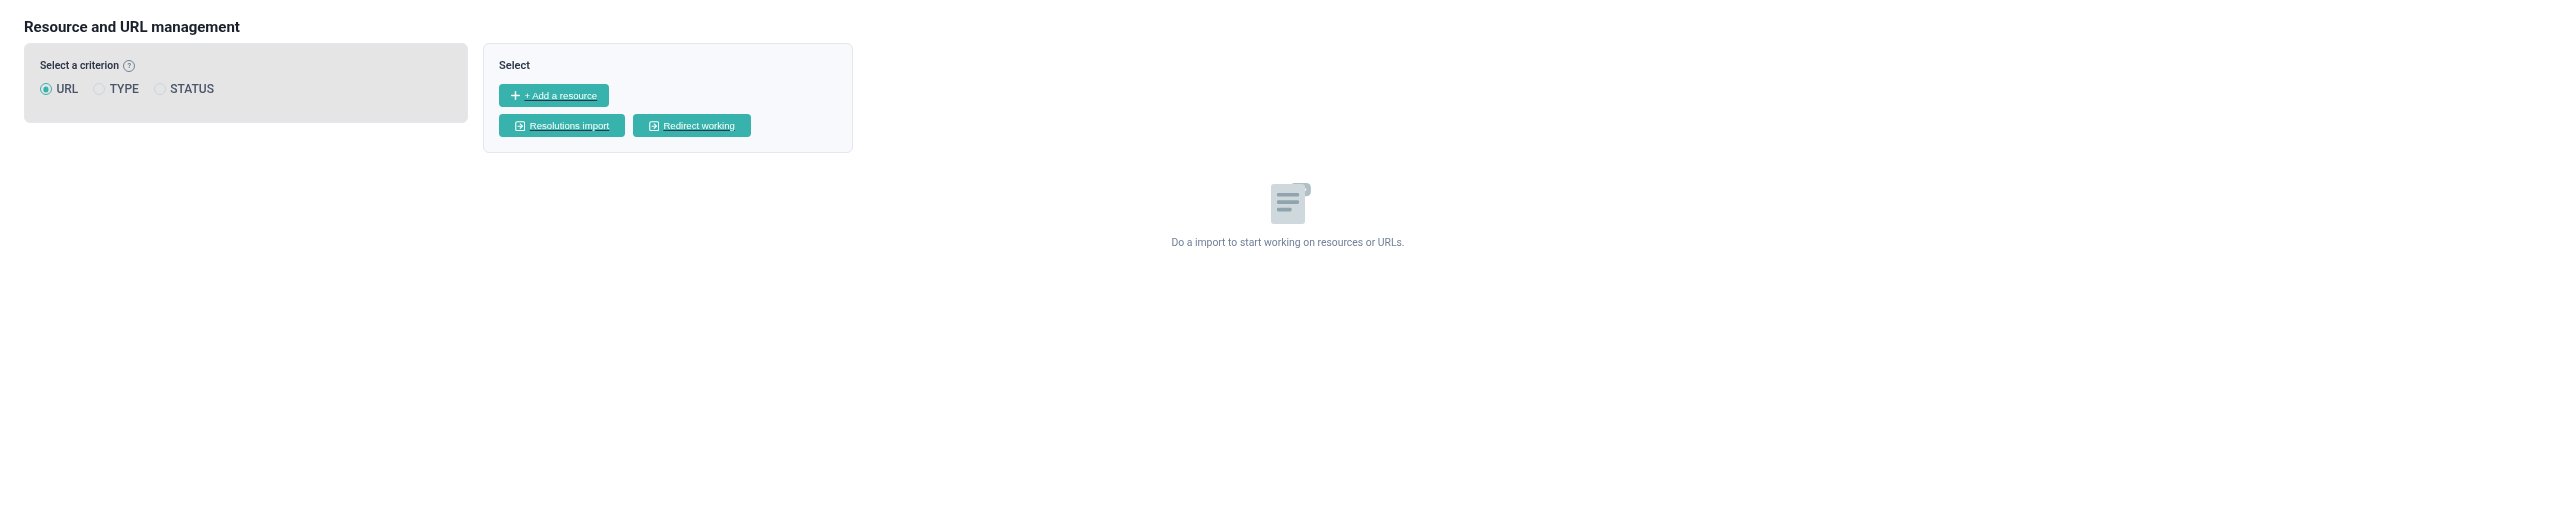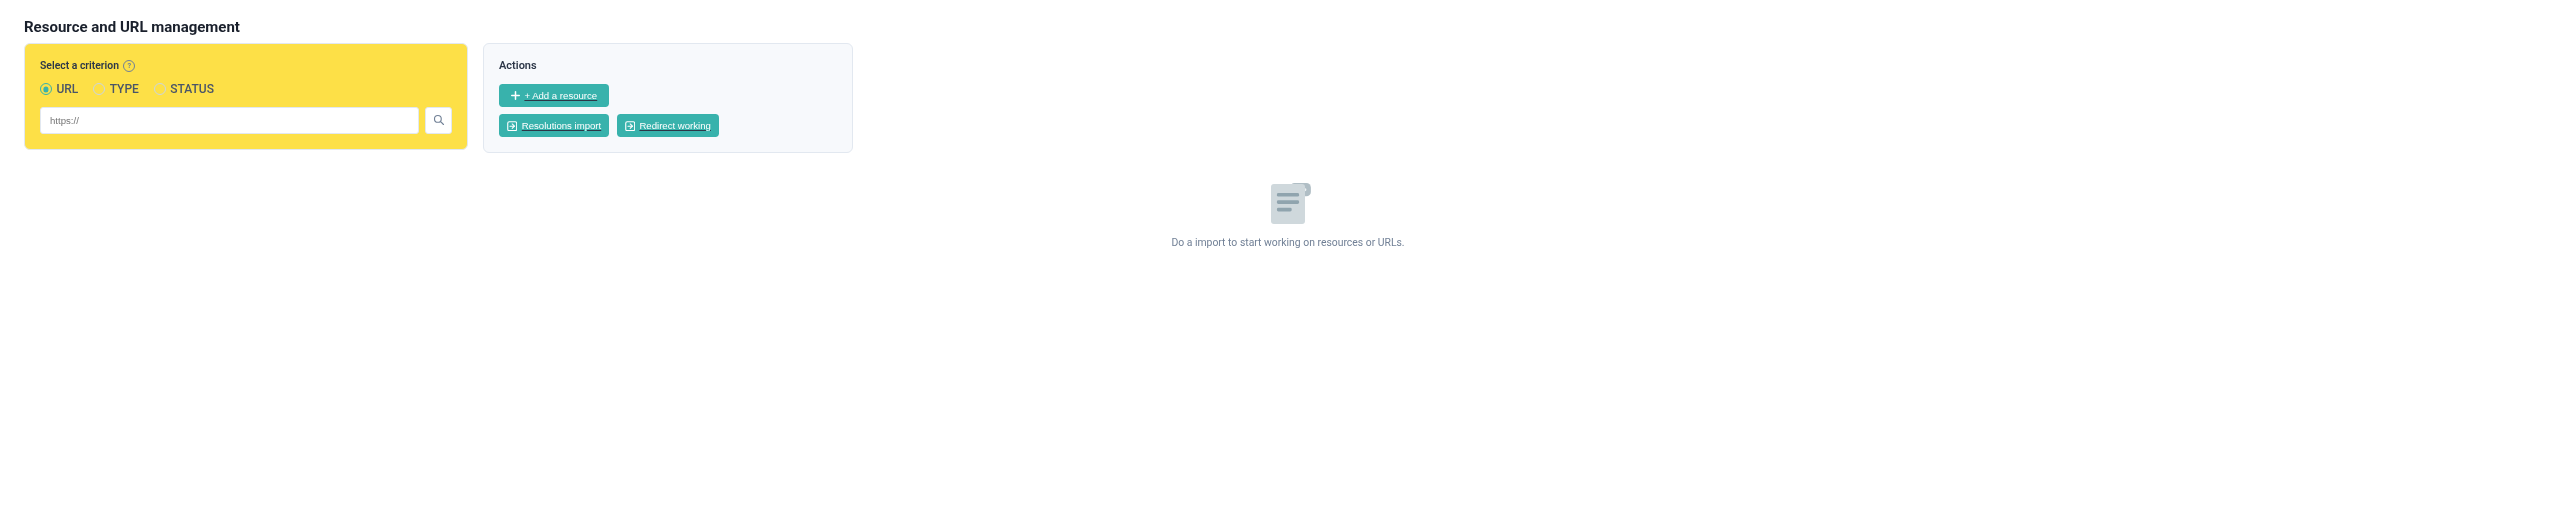--- a/index.html
+++ b/index.html
@@ -24,21 +24,21 @@
     }
 
     .main-layout {
       display: flex;
       gap: 15px;
       align-items: flex-start;
     }
 
     .search-panel {
       flex: 1;
-      background: #fde047;
+      background: #e5e5e5;
       border: 0.7px solid #e2e8f0;
       border-radius: 6px;
       padding: 15px;
       max-width: 444px;
     }
 
     .criterion-label {
       font-size: 10.4px;
       font-weight: 600;
       color: #2d3748;
@@ -178,21 +178,21 @@
 
     .btn-row {
       display: flex;
       gap: 7.4px;
     }
 
     .btn-secondary {
       display: flex;
       align-items: center;
       gap: 4.4px;
-      padding: 6px 8px;
+      padding: 6px 16px;
       background: #38b2ac;
       color: #ffffff;
       border: none;
       border-radius: 3.7px;
       font-size: 9.6px;
       font-weight: 500;
       cursor: pointer;
     }
 
     .empty-state {
@@ -236,33 +236,24 @@
       <label class="radio-option">
         <input class="radio-input" type="radio" name="criterion" value="type" style="">
         <span class="radio-label">TYPE</span>
       </label>
       <label class="radio-option">
         <input class="radio-input" type="radio" name="criterion" value="status" style="">
         <span class="radio-label">STATUS</span>
       </label>
     </div>
 
-    <div class="search-row">
-      <input class="search-input" type="text" placeholder="https://" style="">
-      <button class="search-button">
-        <svg width="12" height="12" viewBox="0 0 16 16" fill="none" xmlns="http://www.w3.org/2000/svg">
-          <circle cx="6.5" cy="6.5" r="4.5" stroke="#718096" stroke-width="1.5"></circle>
-          <line x1="10.5" y1="10.5" x2="14" y2="14" stroke="#718096" stroke-width="1.5" stroke-linecap="round"></line>
-        </svg>
-      </button>
-    </div>
   </div>
 
   <div class="actions-panel">
-    <div class="actions-title">Actions</div>
+    <div class="actions-title">Select</div>
     <div class="action-buttons">
       <button class="btn-primary">
         <svg width="9" height="9" viewBox="0 0 12 12" fill="none">
           <line x1="6" y1="1" x2="6" y2="11" stroke="white" stroke-width="2" stroke-linecap="round"></line>
           <line x1="1" y1="6" x2="11" y2="6" stroke="white" stroke-width="2" stroke-linecap="round"></line>
         </svg>
         <span>+ Add a resource</span>
       </button>
       <div class="btn-row">
         <button class="btn-secondary">

